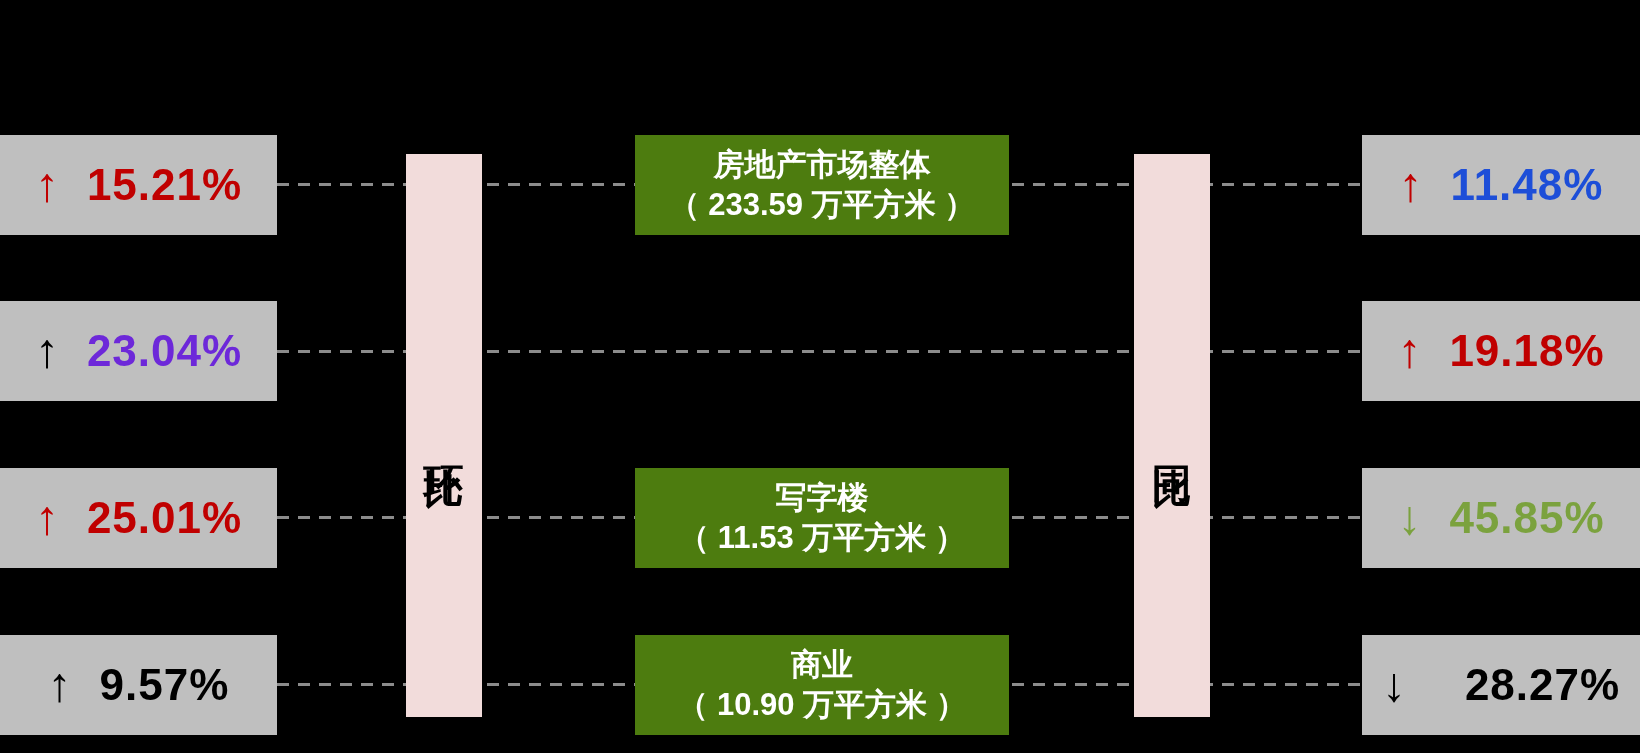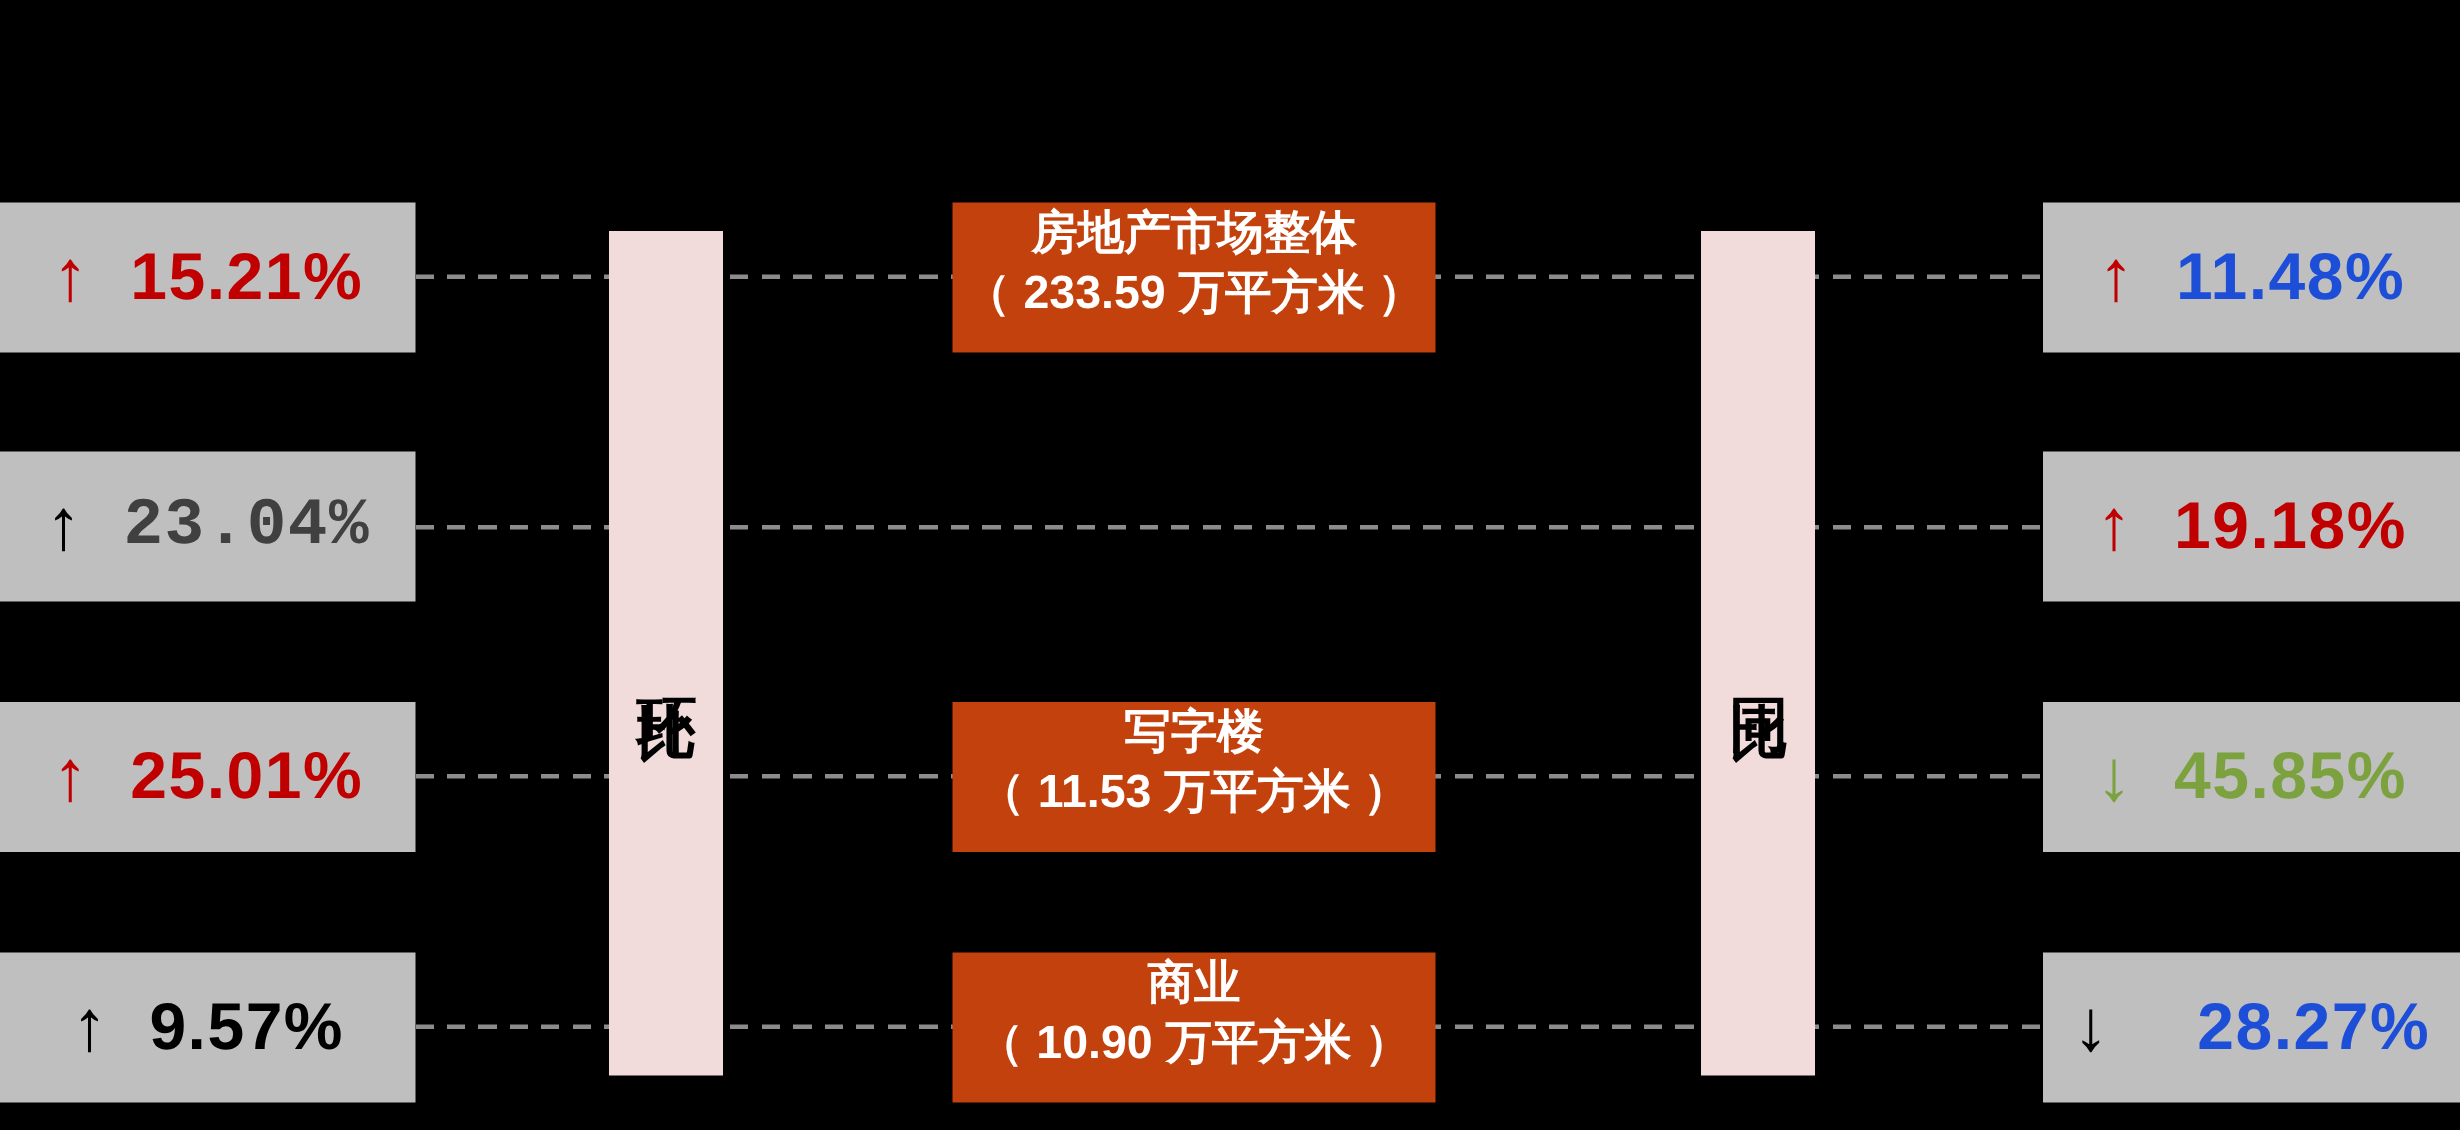--- a/index.html
+++ b/index.html
@@ -76,27 +76,28 @@
   .pct {
     font-size: 44px;
     font-weight: 700;
     line-height: 1;
     letter-spacing: 1px;
   }
   
   .bluebox {
     position: absolute;
     left: 635px;
-    width: 322px;
+    width: 374px;
     height: 100px;
-    background: #c2410c;
+    background: #4d7c0f;
     color: #FFFFFF;
     display: flex;
     flex-direction: column;
     align-items: center;
+    justify-content: center;
     text-align: center;
     z-index: 3;
   }
   .cat-name, .cat-area {
     font-size: 31px;
     font-weight: 700;
     line-height: 1.3;
     white-space: nowrap;
   }
 </style>
@@ -125,21 +126,21 @@
     <div class="cat-name">房地产市场整体</div>
     <div class="cat-area">（ 233.59 万平方米 ）</div>
   </div>
   <div class="graybox right-box r0box">
     <span class="arrow" style="color: rgb(192, 0, 0);">↑</span>
     <span class="pct" style="color: #1d4ed8;">11.48%</span>
   </div>
 
   <div class="graybox left-box r1box">
     <span class="arrow" style="color: rgb(0, 0, 0);">↑</span>
-    <span class="pct" style="color: #404040; font-family: Liberation Mono, monospace;">23.04%</span>
+    <span class="pct" style="color: #6d28d9;">23.04%</span>
   </div>
   <div class="graybox right-box r1box">
     <span class="arrow" style="color: rgb(192, 0, 0);">↑</span>
     <span class="pct" style="color: rgb(192, 0, 0);">19.18%</span>
   </div>
 
   <div class="graybox left-box r2box">
     <span class="arrow" style="color: rgb(192, 0, 0);">↑</span>
     <span class="pct" style="color: rgb(192, 0, 0);">25.01%</span>
   </div>
@@ -155,16 +156,16 @@
   <div class="graybox left-box r3box">
     <span class="arrow" style="color: rgb(0, 0, 0);">↑</span>
     <span class="pct" style="color: rgb(0, 0, 0);">9.57%</span>
   </div>
   <div class="bluebox r3box">
     <div class="cat-name">商业</div>
     <div class="cat-area">（ 10.90 万平方米 ）</div>
   </div>
   <div class="graybox right-box r3box">
     <span class="arrow" style="color: rgb(0, 0, 0);">↓</span>
-    <span class="pct" style="color: #1d4ed8; margin-left: 31px;">28.27%</span>
+    <span class="pct" style="color: #000000; margin-left: 31px;">28.27%</span>
   </div>
 
 </div>
 
 </body></html>

